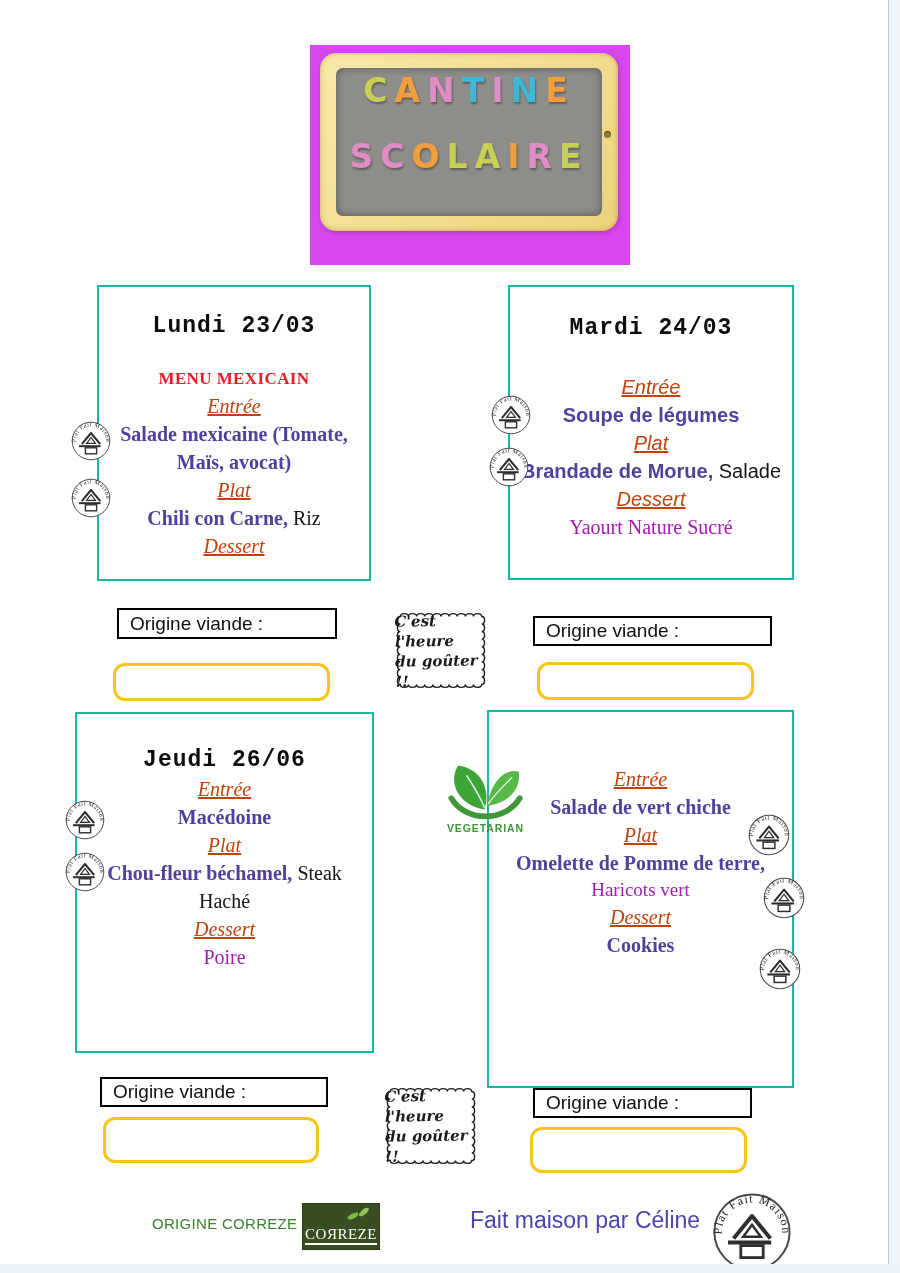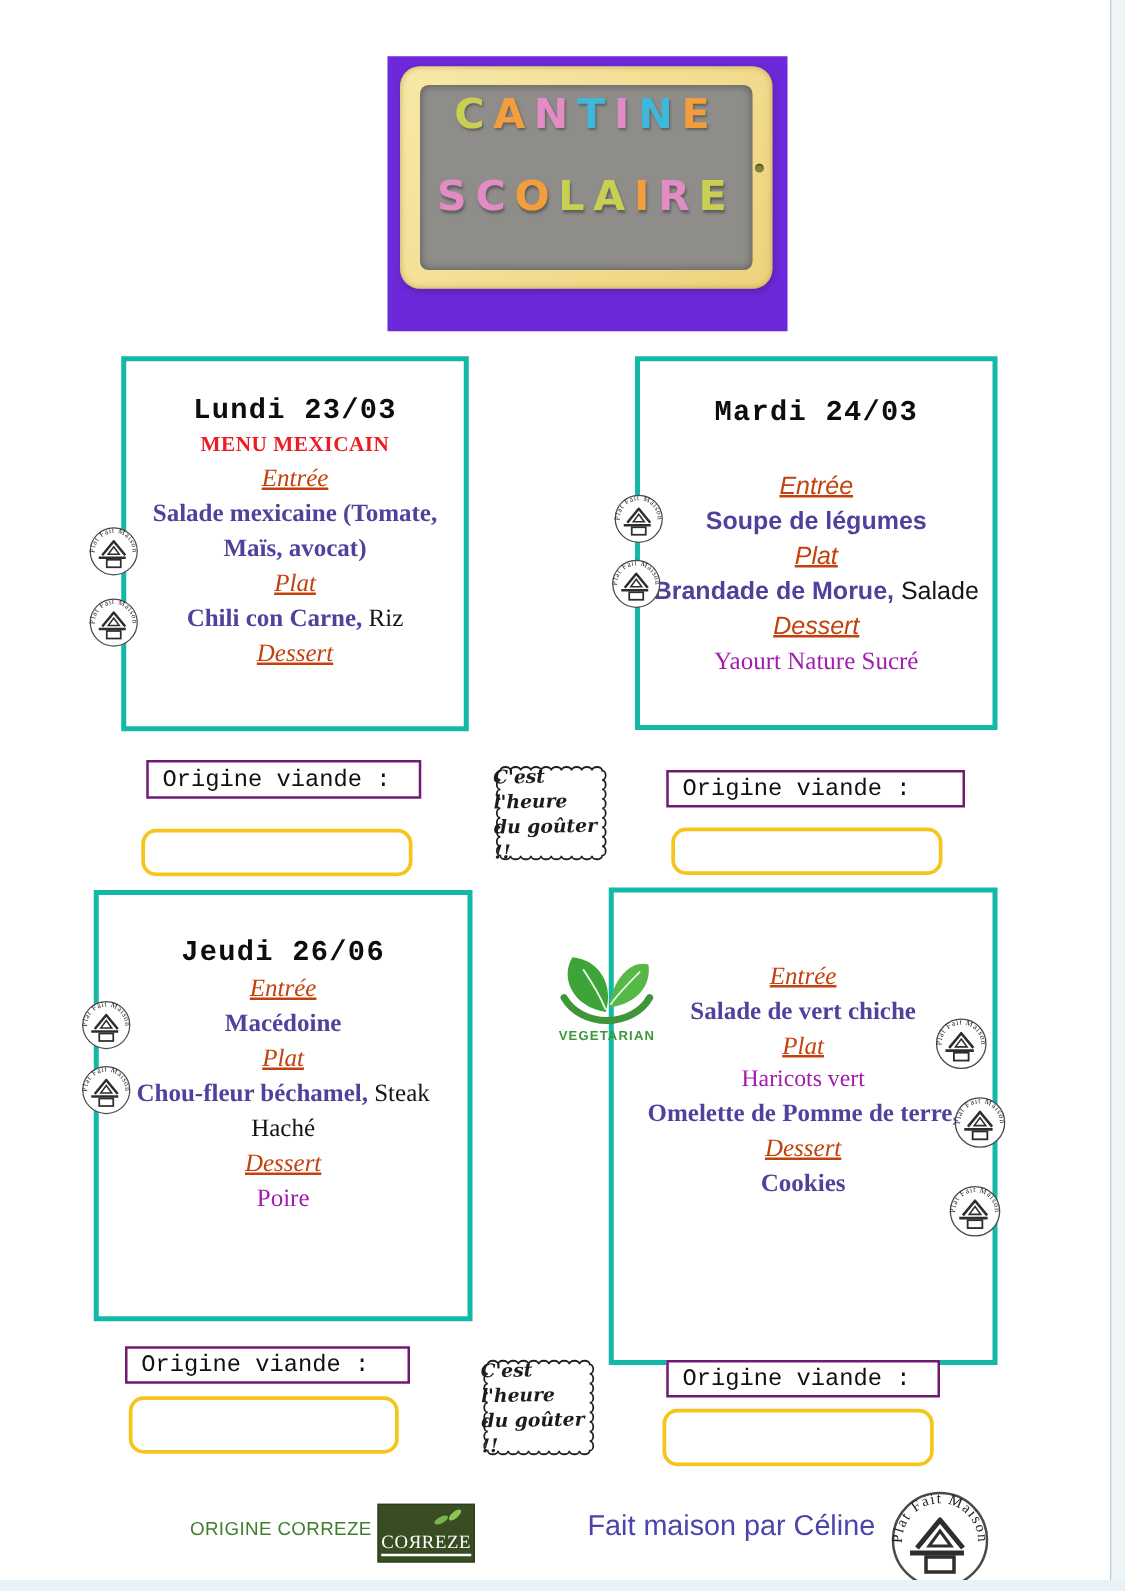--- a/index.html
+++ b/index.html
@@ -5,52 +5,52 @@
   html,body{margin:0;padding:0;background:#ffffff;}
   .page{position:relative;width:900px;height:1273px;background:#ffffff;overflow:hidden;
         font-family:"Liberation Serif",serif;color:#151515;}
 
   
   .scan-edge-right{position:absolute;top:0;right:0;width:11px;height:100%;
                    background:#eef4f8;border-left:1px solid #b7cede;}
   .scan-edge-bottom{position:absolute;left:0;bottom:0;width:100%;height:9px;background:#e9f2f7;}
 
   
-  .photo{position:absolute;left:310px;top:45px;width:320px;height:220px;background:#6d28d9;}
+  .photo{position:absolute;left:310px;top:45px;width:320px;height:220px;background:#d946ef;}
   .slate-frame{position:absolute;left:10px;top:8px;width:298px;height:178px;border-radius:16px;
                background:linear-gradient(135deg,#f8e9a8,#eed27c);
                box-shadow:inset 0 0 5px rgba(150,118,40,.55),1px 2px 5px rgba(0,0,0,.18);}
   .slate-surface{position:absolute;left:16px;top:15px;right:16px;bottom:15px;background:#8f8d8a;
                  border-radius:7px;box-shadow:inset 0 0 8px rgba(0,0,0,.4);}
   .slate-hole{position:absolute;right:7px;top:44%;width:7px;height:7px;border-radius:50%;
               background:#87833f;box-shadow:inset 0 1px 1px rgba(0,0,0,.6);}
   .board-line{position:absolute;width:100%;text-align:center;
               font-family:"DejaVu Sans",sans-serif;font-weight:bold;font-size:33px;letter-spacing:7px;}
   .board-line-1{top:18px;}
   .board-line-2{top:84px;}
   .board-letter{text-shadow:1px 2px 2px rgba(40,40,40,.45);}
 
   
-  .day-box{position:absolute;background:#fff;border:4px solid #14b8a6;text-align:center;}
+  .day-box{position:absolute;background:#fff;border:2px solid #14b8a6;text-align:center;}
   .day-title{font-family:"Liberation Mono",monospace;font-weight:bold;font-size:23px;
              letter-spacing:1px;color:#0d0d0d;line-height:30px;}
-  .day-special{color:#ed1c24;font-weight:bold;font-size:17px;letter-spacing:.4px;line-height:26px;}
+  .day-special{color:#ed1c24;font-weight:bold;font-size:17px;letter-spacing:.4px;line-height:26px;margin-top:25px;}
   .course-label{font-size:20px;font-style:italic;line-height:28px;color:#c2410c;}
   .course-label span{text-decoration:underline;}
   .dish{font-size:20px;line-height:28px;color:#53409c;font-weight:bold;}
   .dish .plain,.dish.plain{color:#141414;font-weight:normal;}
   .dish.plain{color:#a21caf;font-weight:normal;}
   .sans-day .course-label,.sans-day .dish{font-family:"Liberation Sans",sans-serif;}
   .force-serif{font-family:"Liberation Serif",serif !important;}
   .vspace{width:100%;}
 
   
-  .origin-box{position:absolute;background:#fff;border:2px solid #701a75;display:flex;
+  .origin-box{position:absolute;background:#fff;border:2px solid #000000;display:flex;
               align-items:center;padding-left:11px;font-size:19px;color:#101010;
-              font-family:Liberation Mono, monospace;box-sizing:border-box;}
+              font-family:Liberation Sans, sans-serif;box-sizing:border-box;}
   .yellow-box{position:absolute;background:#fff;border:3px solid #f6c51c;border-radius:12px;
               box-sizing:border-box;}
 
   
   .stamp{position:absolute;}
   .stamp-svg{position:absolute;left:0;top:0;width:100%;height:100%;overflow:visible;}
   .stamp-text{position:absolute;left:0;top:0;right:0;bottom:0;display:flex;flex-direction:column;
               justify-content:center;align-items:center;font-family:"DejaVu Serif",serif;
               font-style:italic;font-weight:bold;font-size:15px;line-height:20px;color:#1c1c1c;
               transform:rotate(-1deg);}
@@ -144,22 +144,22 @@
     <div class="course-label"><span>Dessert</span></div>
     <div class="dish plain">Poire</div>
   </div>
 
   <div class="day-box" style="left:487px;top:710px;width:303px;height:374px;">
     <div class="vspace" style="height:28px;"></div>
     <div class="vspace" style="height:25px;"></div>
     <div class="course-label"><span>Entrée</span></div>
     <div class="dish">Salade de vert chiche</div>
     <div class="course-label"><span>Plat</span></div>
+    <div class="dish">Omelette de Pomme de terre,</div>
     <div class="dish plain" style="font-size:19px;line-height:26px;">Haricots vert</div>
-    <div class="dish">Omelette de Pomme de terre,</div>
     <div class="course-label"><span>Dessert</span></div>
     <div class="dish">Cookies</div>
   </div>
 
   <div class="veg-logo">
     <svg viewBox="0 0 100 90">
       <path d="M14 42 A 40 34 0 0 0 86 42" fill="none" stroke="#3e9639" stroke-width="6" stroke-linecap="round"></path>
       <path d="M49 54 C 22 50 10 26 21 8 C 44 10 56 32 49 54 Z" fill="#3da437"></path>
       <path d="M52 50 C 55 26 70 10 85 14 C 88 34 72 48 52 50 Z" fill="#57b847"></path>
       <path d="M30 18 C 38 30 45 42 49 52" fill="none" stroke="#eaf6e8" stroke-width="1.6"></path>

